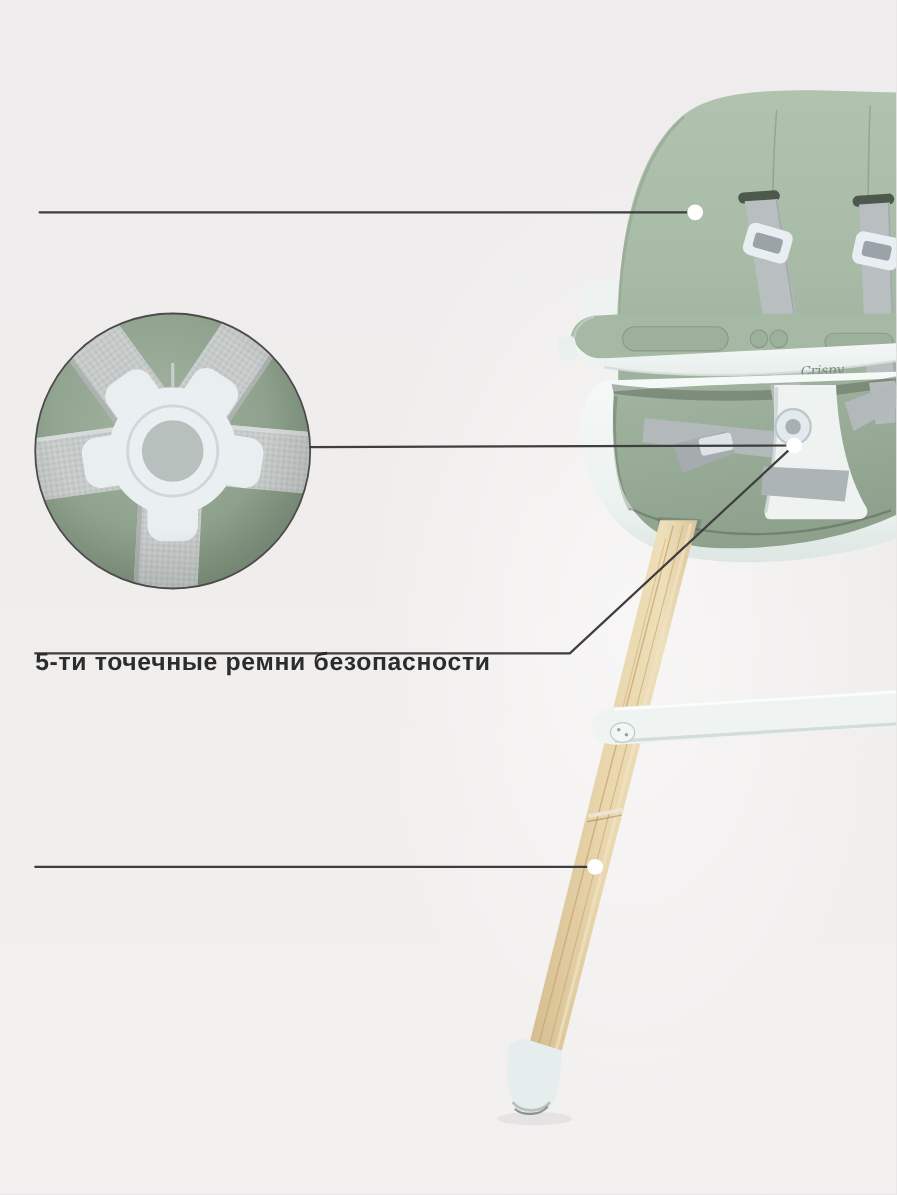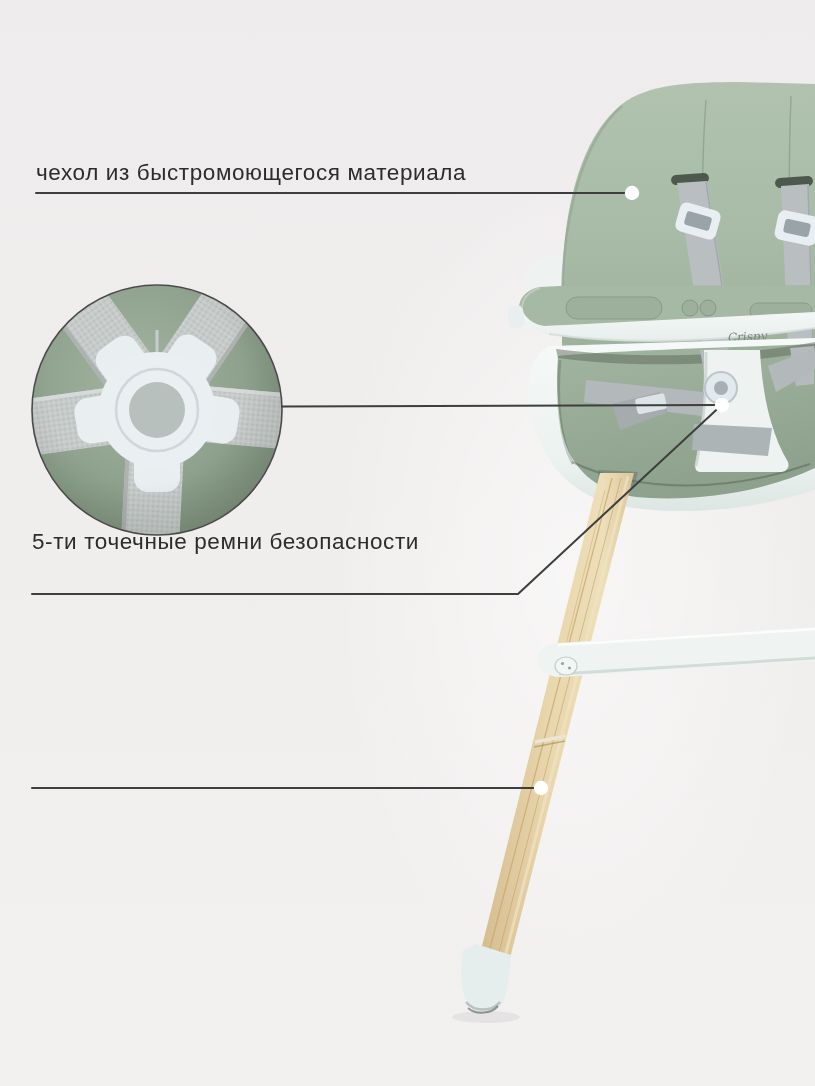--- a/index.html
+++ b/index.html
@@ -8,21 +8,21 @@
     background:linear-gradient(180deg,#eeecec 0%,#f0eeed 45%,#f3f0f0 100%);
     font-family:"Liberation Sans",sans-serif;
   }
   .scene,.overlay{position:absolute;left:0;top:0;width:815px;height:1086px;display:block;}
   .overlay{pointer-events:none;}
   .label{
     position:absolute;white-space:nowrap;
     font-size:22.5px;letter-spacing:.6px;color:#2c2c2c;font-weight:400;
   }
   .label-cover{left:36px;top:160px;}
-  .label-harness{left:32px;top:529px;}
+  .label-harness{left:32px;top:589px;font-weight:bold;}
   .label-legs{left:32px;top:755px;}
 </style>
 </head>
 <body>
 
 <div class="stage">
 
   <svg class="scene" viewBox="0 0 815 1086" aria-hidden="true">
     <defs>
       <linearGradient id="backGrad" x1="0" y1="0" x2="0" y2="1">
@@ -243,16 +243,15 @@
       <polyline points="32,594 518,594 720,406.5"></polyline>
       <line x1="32" y1="788" x2="538" y2="788"></line>
     </g>
     <g fill="#ffffff">
       <circle cx="632" cy="193" r="7.2"></circle>
       <circle cx="722" cy="405" r="7.2"></circle>
       <circle cx="541" cy="788" r="7.2"></circle>
     </g>
   </svg>
 
-  <div class="label label-cover">чехол из быстромоющегося материала</div>
   <div class="label label-harness">5-ти точечные ремни безопасности</div>
 
 </div>
 
 </body></html>

